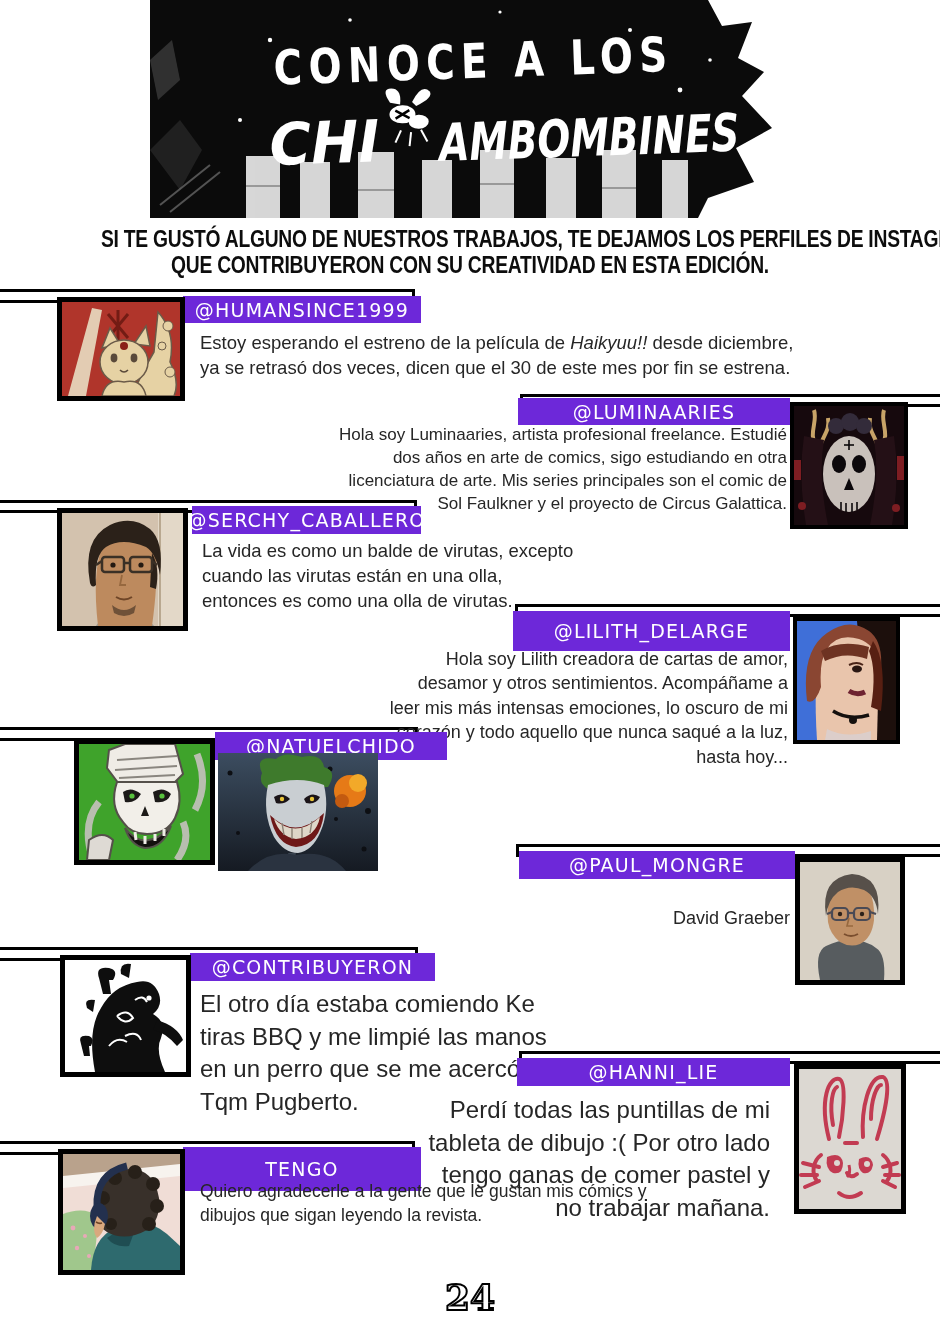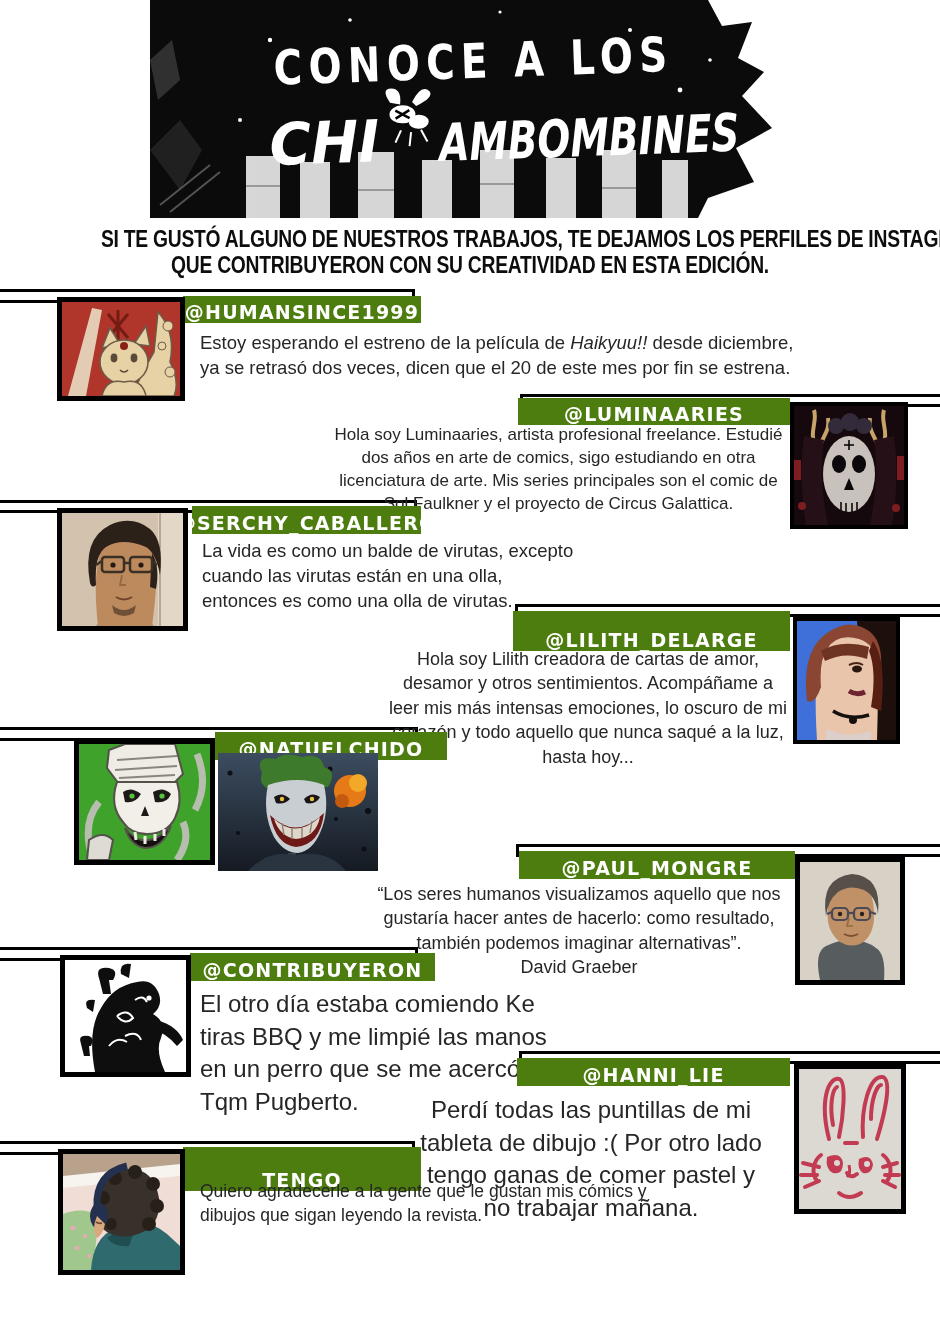--- a/index.html
+++ b/index.html
@@ -7,27 +7,27 @@
         font-family:"Liberation Sans",sans-serif;color:#232323;}
   .abs{position:absolute;}
   
   #title-art{left:150px;top:0;width:638px;height:218px;}
   
   #intro{left:20px;top:226px;width:900px;text-align:center;color:#0d0d0d;}
   #intro .line{font-weight:800;font-size:23.5px;line-height:26px;letter-spacing:-0.3px;
                transform:scaleX(0.82);transform-origin:50% 50%;white-space:nowrap;}
   
   .bar{position:absolute;background:#fff;border:3px solid #000;box-sizing:border-box;z-index:1;}
-  .banner{position:absolute;background:#4d7c0f;color:#fff;display:flex;align-items:flex-end;justify-content:center;
-          font-weight:700;font-size:19px;letter-spacing:1.2px;z-index:2;box-sizing:border-box;
+  .banner{position:absolute;background:#6d28d9;color:#fff;display:flex;align-items:center;justify-content:center;
+          font-weight:400;font-size:19px;letter-spacing:1.2px;z-index:2;box-sizing:border-box;
           font-family:"DejaVu Sans",sans-serif;}
   .avatar{position:absolute;border:5px solid #000;box-sizing:border-box;z-index:3;background:#fff;overflow:hidden;}
   .avatar svg{display:block;width:100%;height:100%;}
   .txt{position:absolute;margin:0;font-size:18px;line-height:1.36;color:#262626;z-index:2;}
-  .txt.right{text-align:center;}
+  .txt.right{text-align:right;}
   .it{font-style:italic;}
   
   .p0-bar{left:0;top:289px;width:415px;height:14px;border-left:none;}
   .p0-banner{left:183px;top:296px;width:238px;height:27px;}
   .p0-avatar{left:57px;top:297px;width:128px;height:104px;}
   .p0-txt{left:200px;top:330px;width:604px;font-size:18.5px;}
   
   .p1-bar{left:520px;top:394px;width:420px;height:13px;border-right:none;}
   .p1-banner{left:518px;top:398px;width:272px;height:27px;}
   .p1-avatar{left:790px;top:402px;width:118px;height:127px;border-width:4px;}
@@ -166,21 +166,21 @@
         </g>
         <path d="M58,68 q4,4 8,0" stroke="#5a4a3a" stroke-width="1.6" fill="none"></path>
         <circle cx="62" cy="44" r="4" fill="#8a2118"></circle>
         <g fill="#e6d2a4" stroke="#6b5b49" stroke-width="1">
           <circle cx="106" cy="24" r="5"></circle>
             <circle cx="100" cy="44" r="4"></circle>
             <circle cx="108" cy="70" r="5"></circle>
         </g>
       </svg>
     </div>
-    <p class="txt p0-txt"><span>Estoy esperando el estreno de la película de </span><span class="it">Haikyuu!!</span><span> desde diciembre, ya se retrasó dos veces, dicen que el 20 de este mes por fin se estrena.</span></p>
+    <p class="txt p0-txt"><span>Estoy esperando el estreno de la película de </span><span class="it">Haikyuu!!</span><span> desde diciembre, ya se retrasó dos veces, dicen que el 30 de este mes por fin se estrena.</span></p>
   </section>
 
   <section>
     <div class="bar p1-bar"></div>
     <div class="banner p1-banner">
       <span>@LUMINAARIES</span>
     </div>
     <div class="avatar p1-avatar">
       <svg viewBox="0 0 110 119" preserveAspectRatio="none">
         <rect width="110" height="119" fill="#16090d"></rect>
@@ -379,21 +379,21 @@
           <line x1="32" y1="50" x2="27" y2="52"></line>
             <line x1="70" y1="50" x2="76" y2="52"></line>
         </g>
         <circle cx="40" cy="52" r="2.2" fill="#2c211a"></circle>
           <circle cx="62" cy="52" r="2.2" fill="#2c211a"></circle>
         <path d="M49,56 L47,64 L53,64" fill="none" stroke="#96683f" stroke-width="1.6"></path>
         <path d="M44,72 q7,4 14,0" fill="none" stroke="#7a4e2e" stroke-width="2"></path>
       </svg>
     </div>
     <div class="txt right p5-txt">
-      <span>“Los seres humanos visualizamos aquello que nos gustaría hacer antes de hacerlo: como resultado, también podemos imaginar alternativas”.</span><br>
+      <br>
       <span>David Graeber</span>
     </div>
   </section>
 
   <section>
     <div class="bar p6-bar"></div>
     <div class="banner p6-banner">
       <span>@CONTRIBUYERON</span>
     </div>
     <div class="avatar p6-avatar">
@@ -489,14 +489,15 @@
         <ellipse cx="36" cy="62" rx="9" ry="13" fill="#23304e"></ellipse>
         <path d="M34,62 Q28,76 34,84 Q40,80 42,70 Z" fill="#d9a87e"></path>
         <path d="M33,68 q3,2 6,1" fill="none" stroke="#6e4527" stroke-width="1.6"></path>
       </svg>
     </div>
     <div class="txt p8-txt">
       <p>Quiero agradecerle a la gente que le gustan mis cómics y dibujos que sigan leyendo la revista.</p>
     </div>
   </section>
 
+  <div class="abs" id="page-number">24</div>
 
 </div>
 
 </body></html>

